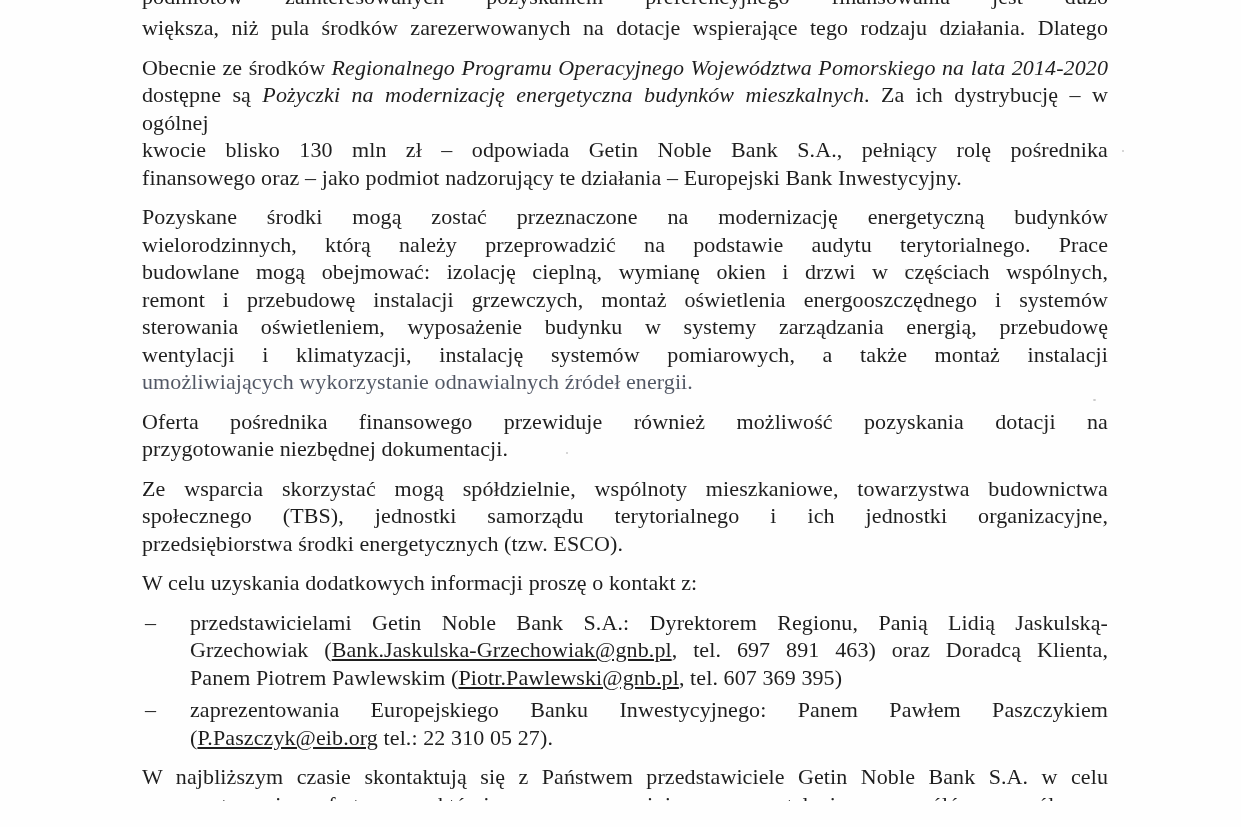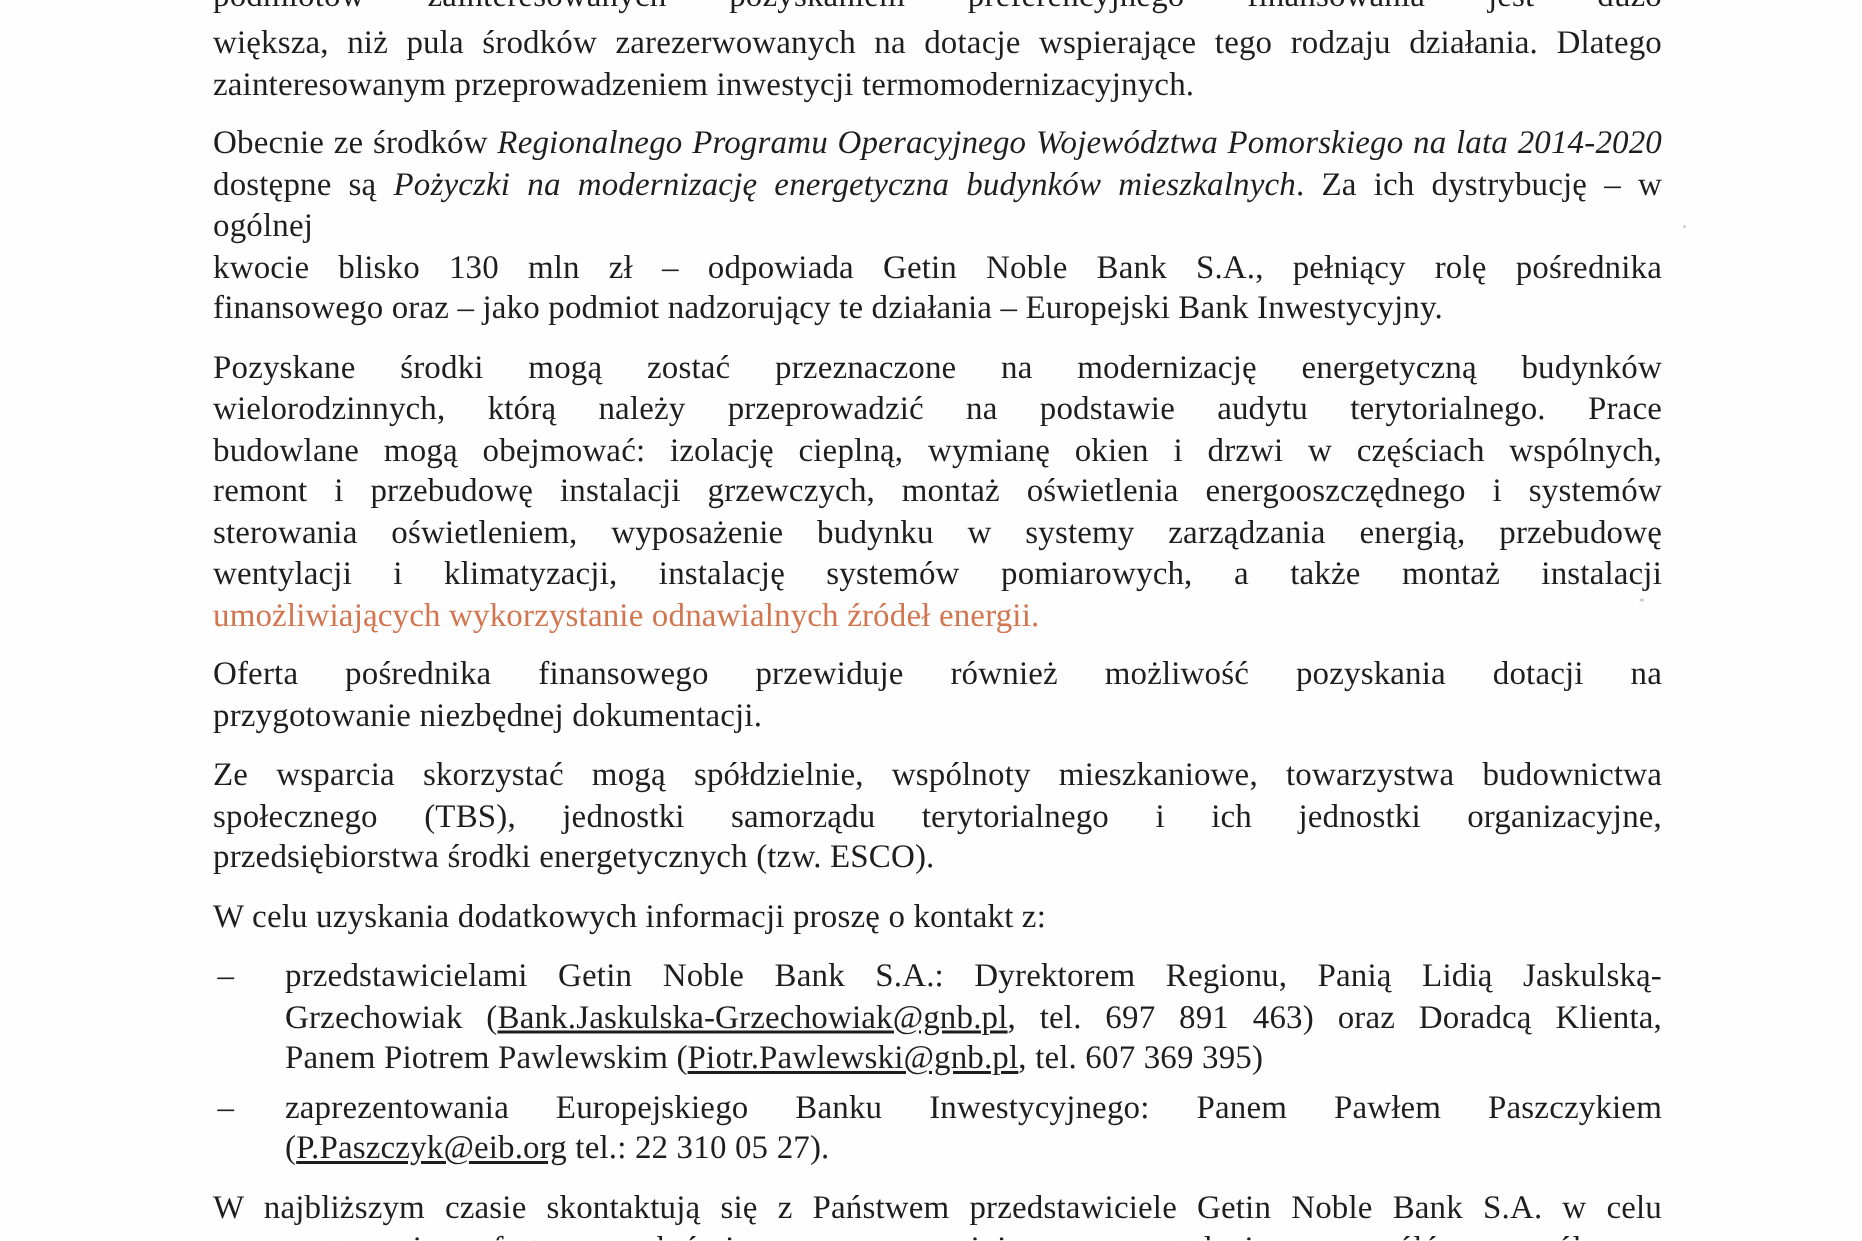--- a/index.html
+++ b/index.html
@@ -21,39 +21,38 @@
     filter:blur(0.3px);
   }
   .block{margin:0 0 12px 0;}
   .line{text-align:justify;text-align-last:justify;}
   .line.last{text-align-last:left;}
   .clip-top{height:11px;overflow:hidden;margin-bottom:3px;}
   .clip-top .line{margin-top:-17px;}
   .clip-bottom{height:10px;overflow:hidden;}
   .it{font-style:italic;}
   .u{text-decoration:underline;text-underline-offset:2px;}
-  .faded{color:#c2410c;opacity:0.72;}
+  .faded{color:#0f172a;opacity:0.72;}
   .li{display:flex;margin:0 0 5px 0;}
   .li .marker{flex:0 0 48px;padding-left:3px;box-sizing:border-box;text-align:left;}
   .li .body{flex:1;min-width:0;}
   .speck{position:absolute;background:#8a8a8a;border-radius:50%;opacity:0.45;}
 </style>
 </head>
 <body>
 
 <div class="page">
   <div class="content">
 
     <div class="clip-top">
       <div class="line">podmiotów zainteresowanych pozyskaniem preferencyjnego finansowania jest dużo</div>
     </div>
 
     <div class="block">
       <div class="line">większa, niż pula środków zarezerwowanych na dotacje wspierające tego rodzaju działania. Dlatego</div>
-      <div class="line last">zainteresowanym przeprowadzeniem inwestycji termomodernizacyjnych.</div>
     </div>
 
     <div class="block">
       <div class="line"><span>Obecnie ze środków </span><span class="it">Regionalnego Programu Operacyjnego Województwa Pomorskiego na lata 2014-2020</span></div>
       <div class="line"><span>dostępne są </span><span class="it">Pożyczki na modernizację energetyczna budynków mieszkalnych</span><span>. Za ich dystrybucję – w ogólnej</span></div>
       <div class="line">kwocie blisko 130 mln zł – odpowiada Getin Noble Bank S.A., pełniący rolę pośrednika</div>
       <div class="line last">finansowego oraz – jako podmiot nadzorujący te działania – Europejski Bank Inwestycyjny.</div>
     </div>
 
     <div class="block">

